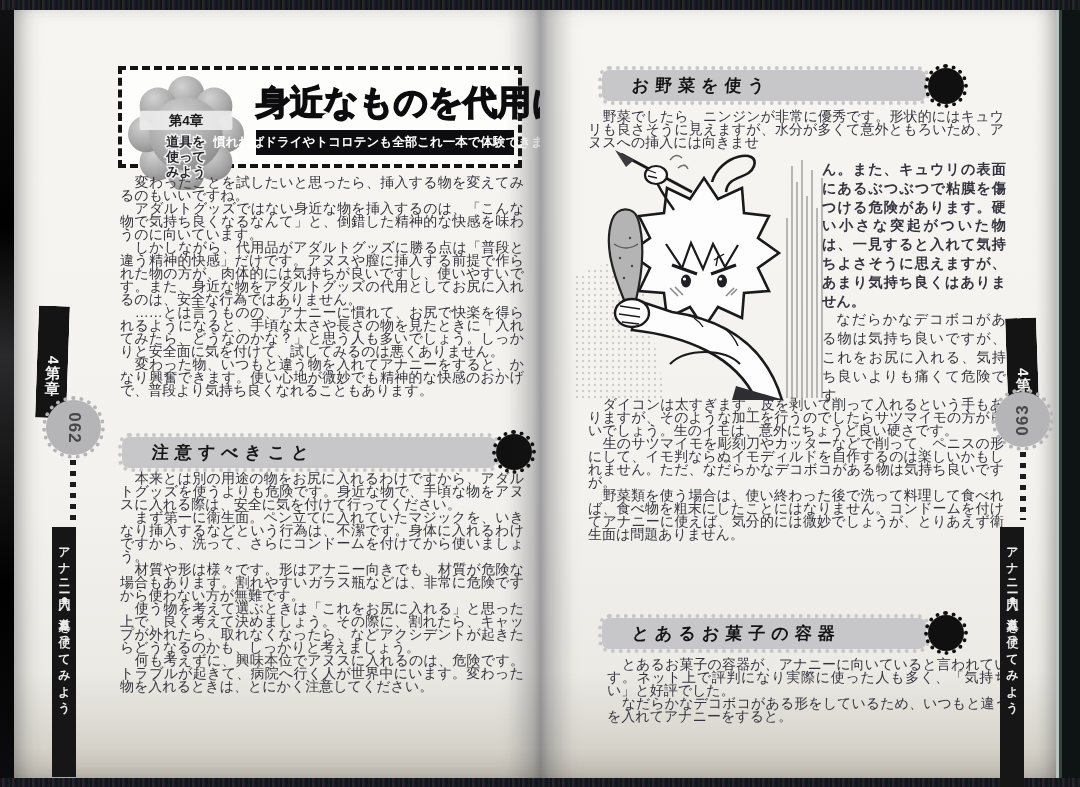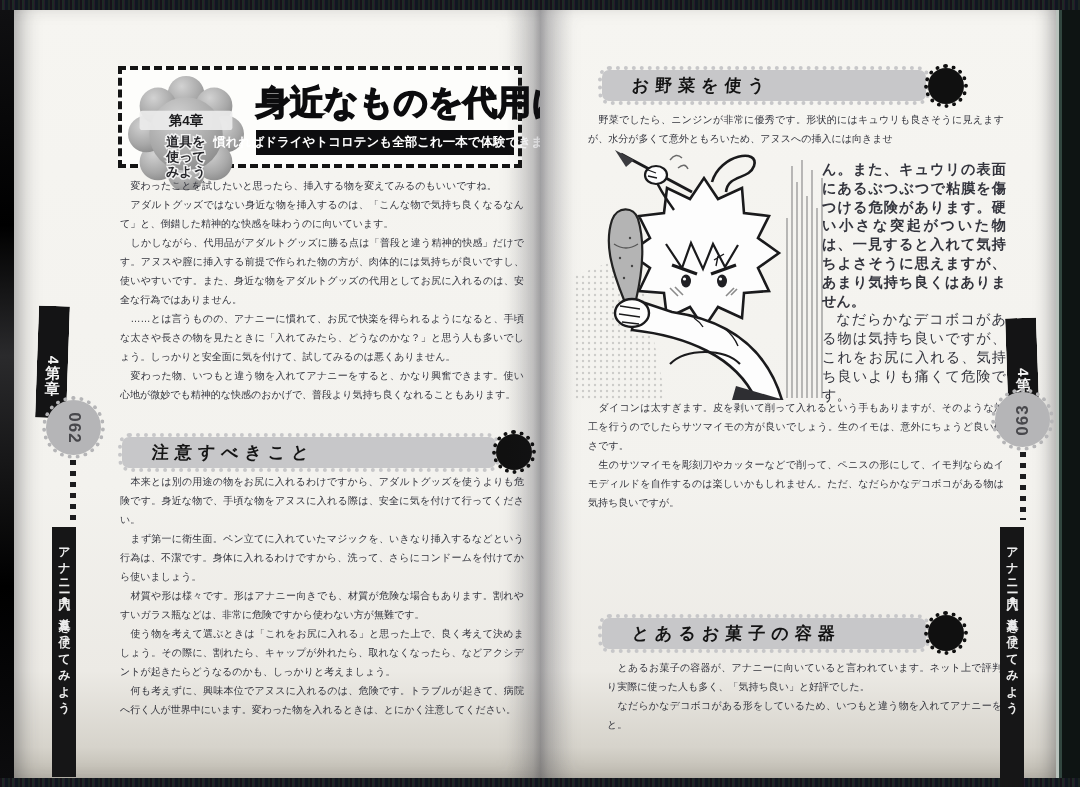--- a/index.html
+++ b/index.html
@@ -32,21 +32,21 @@
     border:4px dashed #141414; background:#fdfdfb; }
   .flower { position:absolute; left:6px; top:4px; width:116px; height:116px; }
   .big-title { position:absolute; left:134px; top:10px; width:262px;
     font-size:34px; font-weight:900; letter-spacing:0px; color:#0c0c0e;
     -webkit-text-stroke:1.6px #0c0c0e; white-space:nowrap; }
   .subtitle-bar { position:absolute; left:134px; top:60px; width:258px; height:25px;
     background:#0d0d0f; color:#fff; font-size:12.5px; font-weight:700;
     display:flex; align-items:center; justify-content:center; white-space:nowrap; letter-spacing:0; }
 
   
-  .col { position:absolute; color:#33343d; font-size:10px; line-height:19px; text-align:justify; }
+  .col { position:absolute; color:#33343d; font-size:14px; line-height:13px; text-align:justify; }
   .col p { text-indent:1.05em; }
   .left-intro { left:106px; top:166px; width:404px; }
   .left-caution-text { left:106px; top:462px; width:404px; }
   .right-lead { left:48px; top:100px; width:416px; }
   .right-flow { left:48px; top:388px; width:416px; }
   .wrap-col { position:absolute; left:282px; top:150px; width:184px;
     font-size:14.2px; line-height:18.8px; color:#33343d; text-align:justify; }
   .wrap-col p { text-indent:1em; }
   .wrap-col p:first-child { text-indent:0;font-weight:bold; }
 
@@ -221,20 +221,21 @@
     </svg>
 
     <div class="wrap-col">
       <p>ん。また、キュウリの表面にあるぶつぶつで粘膜を傷つける危険があります。硬い小さな突起がついた物は、一見すると入れて気持ちよさそうに思えますが、あまり気持ち良くはありません。</p>
       <p>なだらかなデコボコがある物は気持ち良いですが、これをお尻に入れる、気持ち良いよりも痛くて危険です。</p>
     </div>
 
     <div class="col right-flow">
       <p>ダイコンは太すぎます。皮を剥いて削って入れるという手もありますが、そのような加工を行うのでしたらサツマイモの方が良いでしょう。生のイモは、意外にちょうど良い硬さです。</p>
       <p>生のサツマイモを彫刻刀やカッターなどで削って、ペニスの形にして、イモ判ならぬイモディルドを自作するのは楽しいかもしれません。ただ、なだらかなデコボコがある物は気持ち良いですが。</p>
+      <p>野菜類を使う場合は、使い終わった後で洗って料理して食べれば、食べ物を粗末にしたことにはなりません。コンドームを付けてアナニーに使えば、気分的には微妙でしょうが、とりあえず衛生面は問題ありません。</p>
     </div>
 
     <div class="banner" style="left:62px; top:608px; width:324px;">
       <span class="label">とあるお菓子の容器</span>
     </div>
     <div class="dot" style="left:388px; top:605px;"></div>
 
     <div class="col" style="left:48px; top:648px; width:416px;margin-left:19px;">
       <p>とあるお菓子の容器が、アナニーに向いていると言われています。ネット上で評判になり実際に使った人も多く、「気持ち良い」と好評でした。</p>
       <p>なだらかなデコボコがある形をしているため、いつもと違う物を入れてアナニーをすると。</p>

